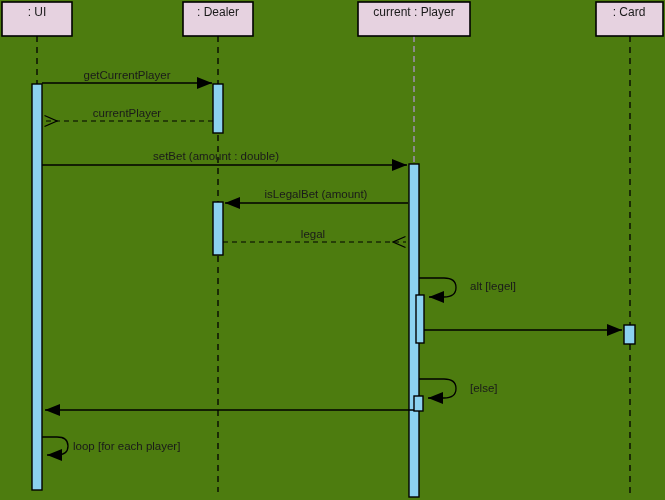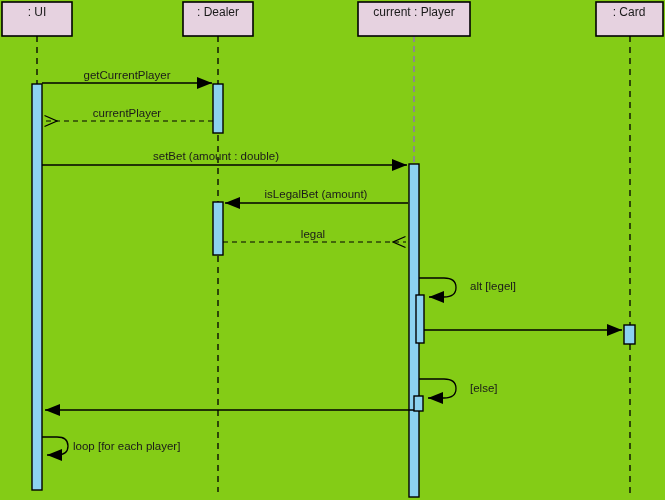--- a/index.html
+++ b/index.html
@@ -5,21 +5,21 @@
   html, body {
     margin: 0;
     padding: 0;
     background: #ffffff;
     font-family: "Liberation Sans", sans-serif;
   }
   .canvas-wrap {
     position: relative;
     width: 665px;
     height: 500px;
-    background: #84cc16;
+    background: #4d7c0f;
     overflow: hidden;
     text-decoration: underline;
   }
   svg text {
     font-family: "Liberation Sans", sans-serif;
     font-size: 11.5px;
     fill: #1a1a1a;
   }
   svg text.header-label {
     font-size: 12px;

